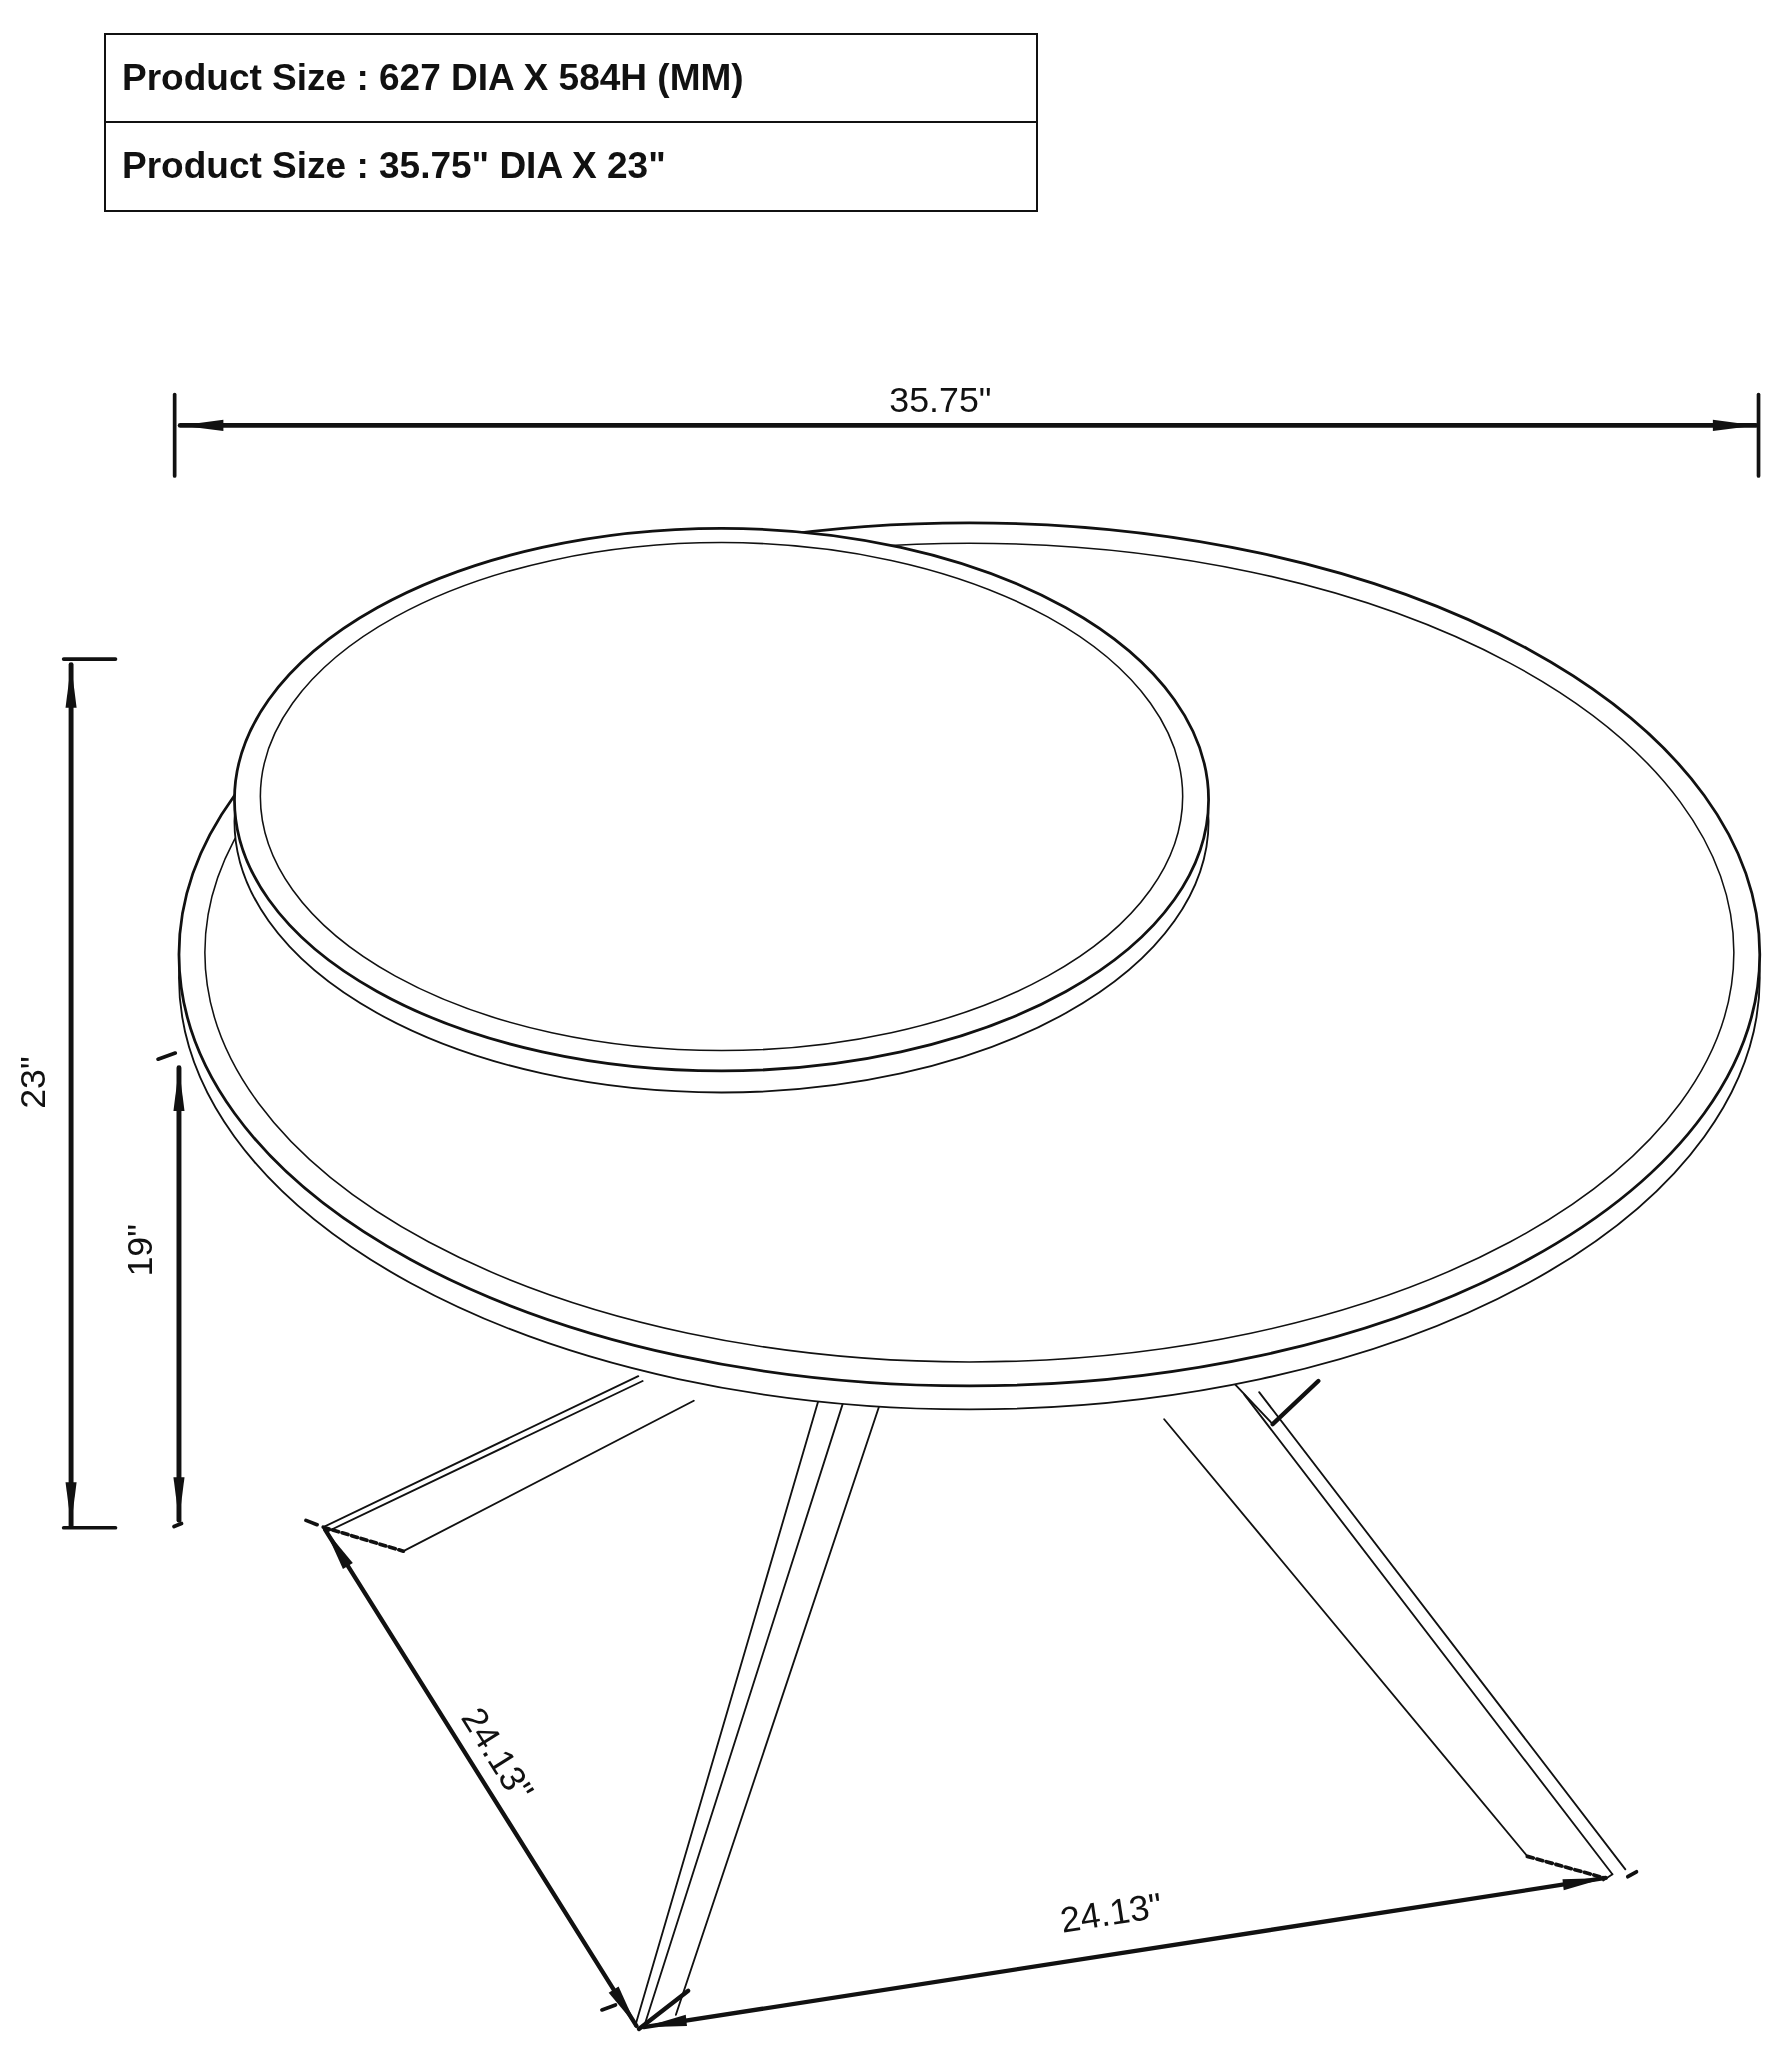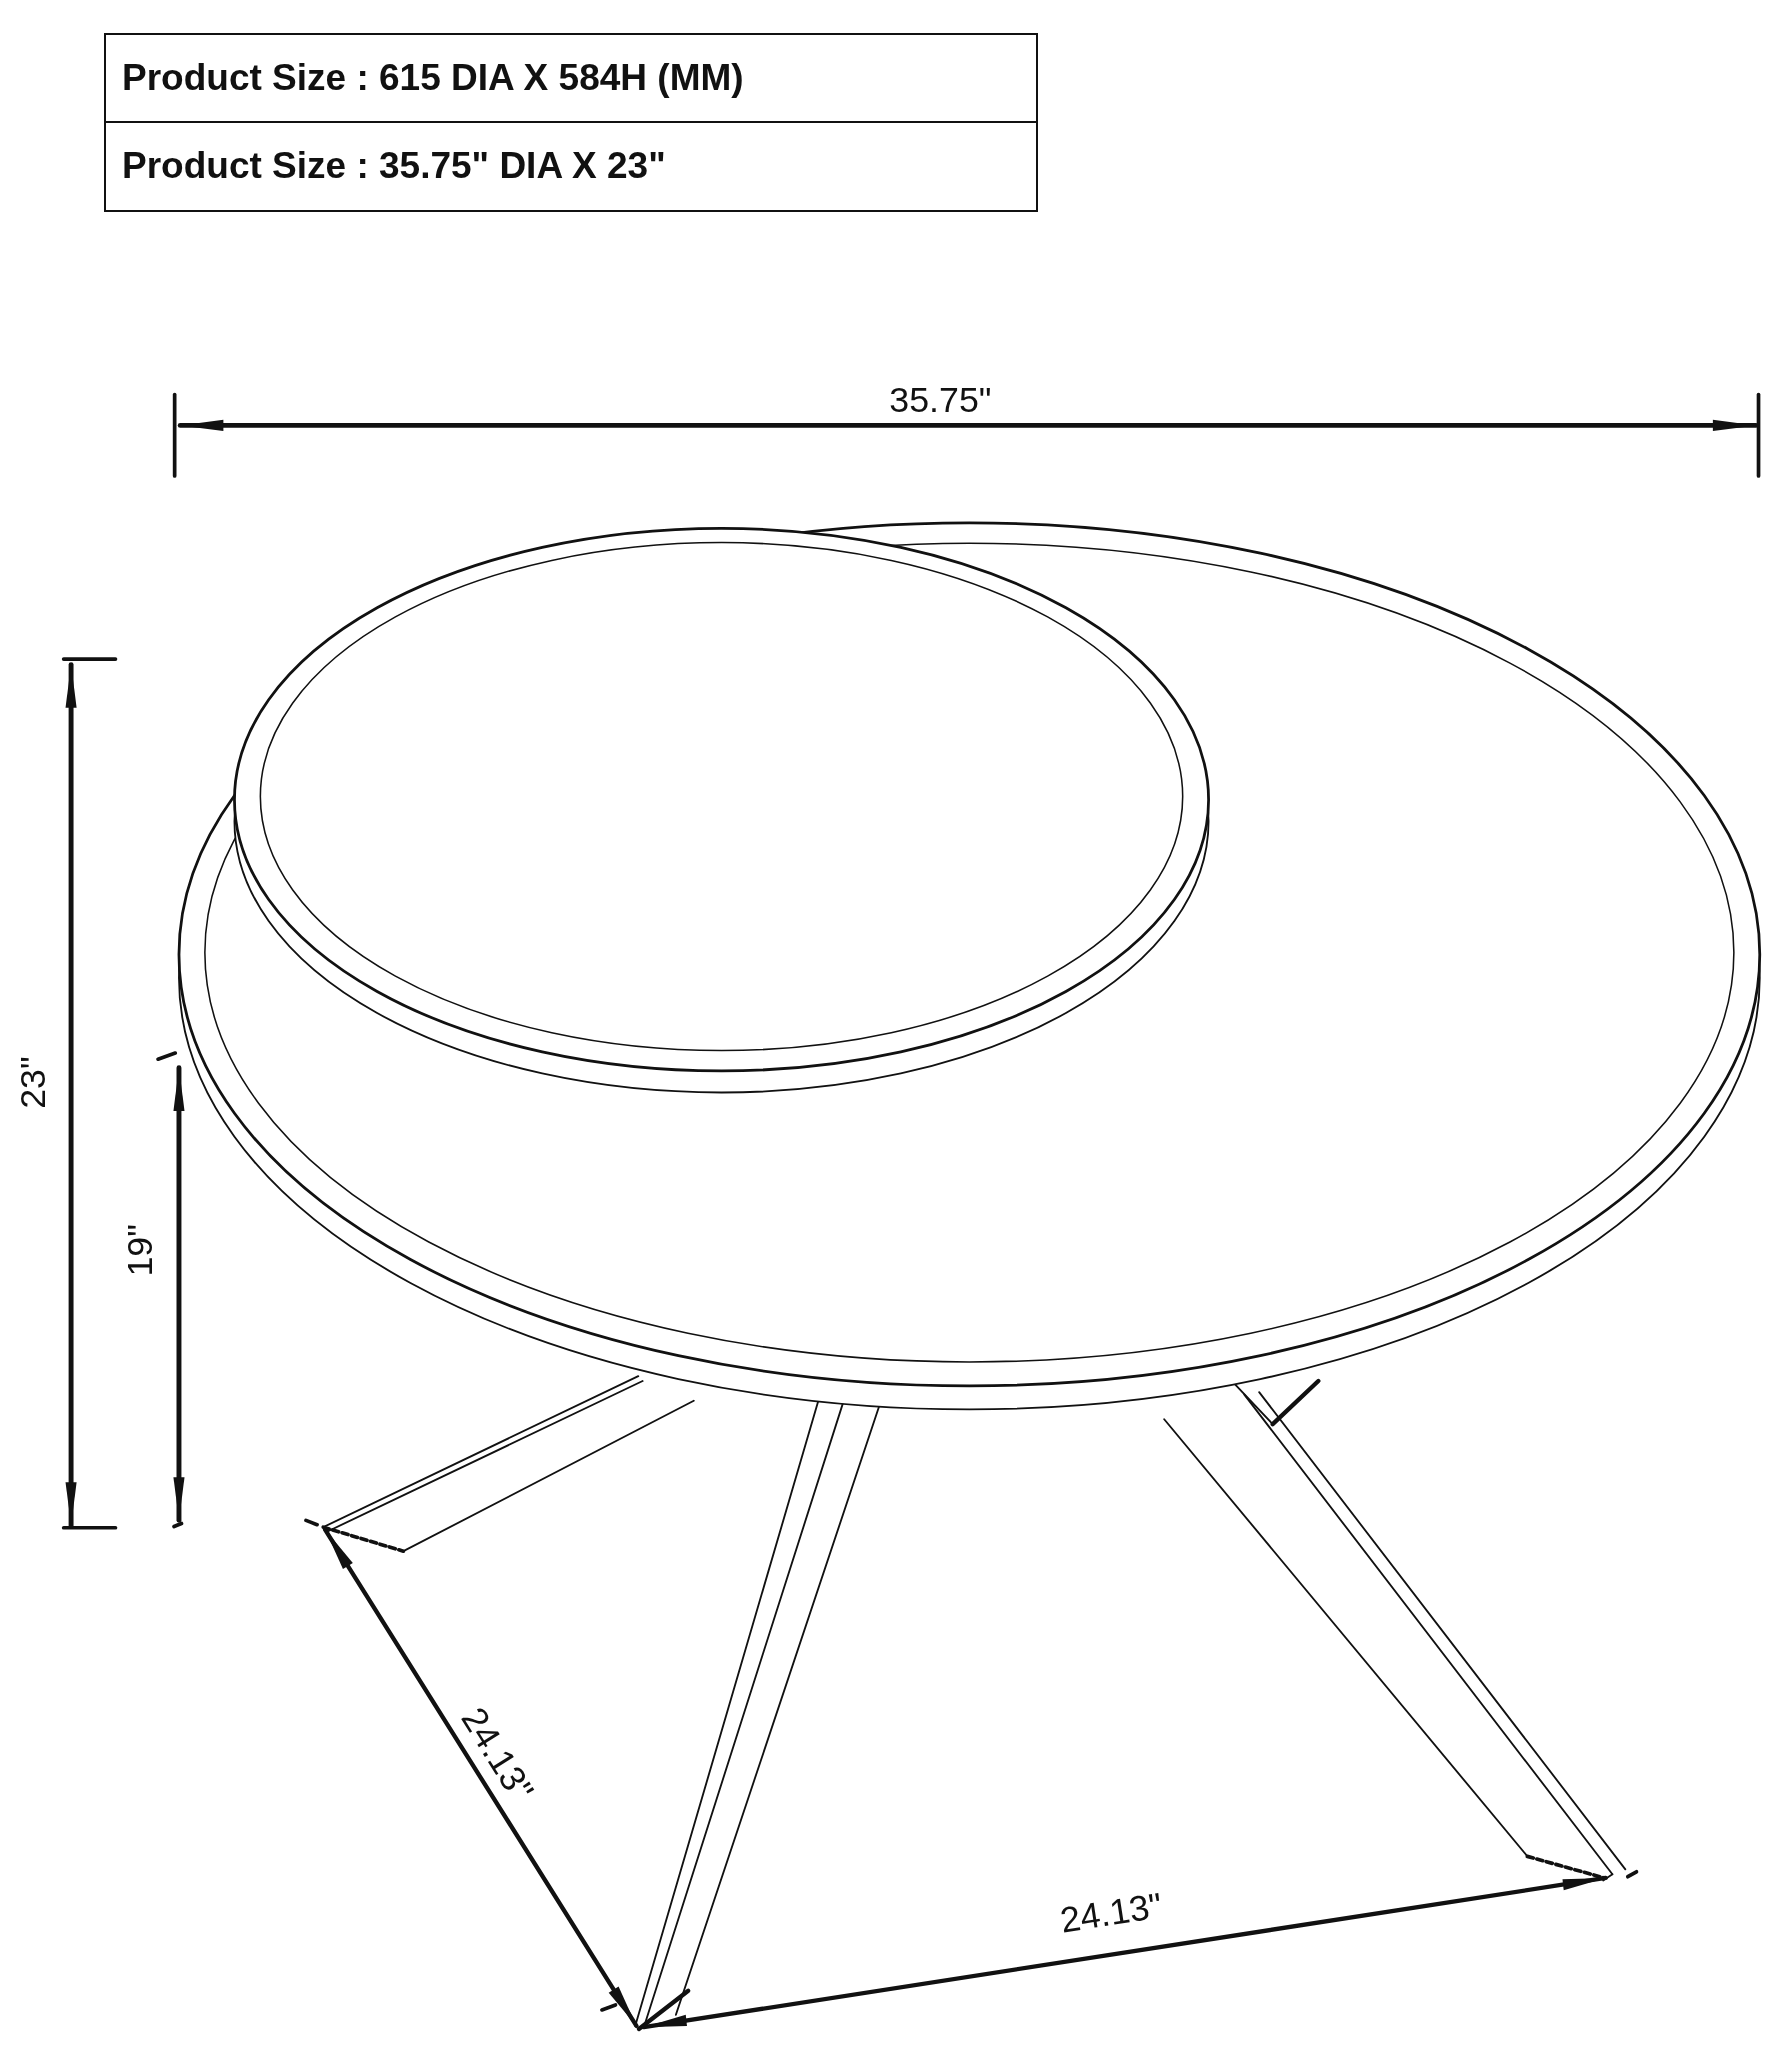--- a/index.html
+++ b/index.html
@@ -35,21 +35,21 @@
     fill:#111111;
   }
 </style>
 </head>
 <body>
 
 <div class="canvas">
 
   <div class="spec-box">
     <div class="spec-row first">
-      <span>Product Size : 615 DIA X 584H (MM)</span>
+      <span>Product Size : 627 DIA X 584H (MM)</span>
     </div>
     <div class="spec-row">
       <span>Product Size : 35.75" DIA X 23"</span>
     </div>
   </div>
 
   <svg class="drawing" width="1792" height="2066" viewBox="0 0 2906 3351" stroke-linecap="round" stroke-linejoin="round">
 
     <g stroke="#111111" stroke-width="3" fill="none">
 

